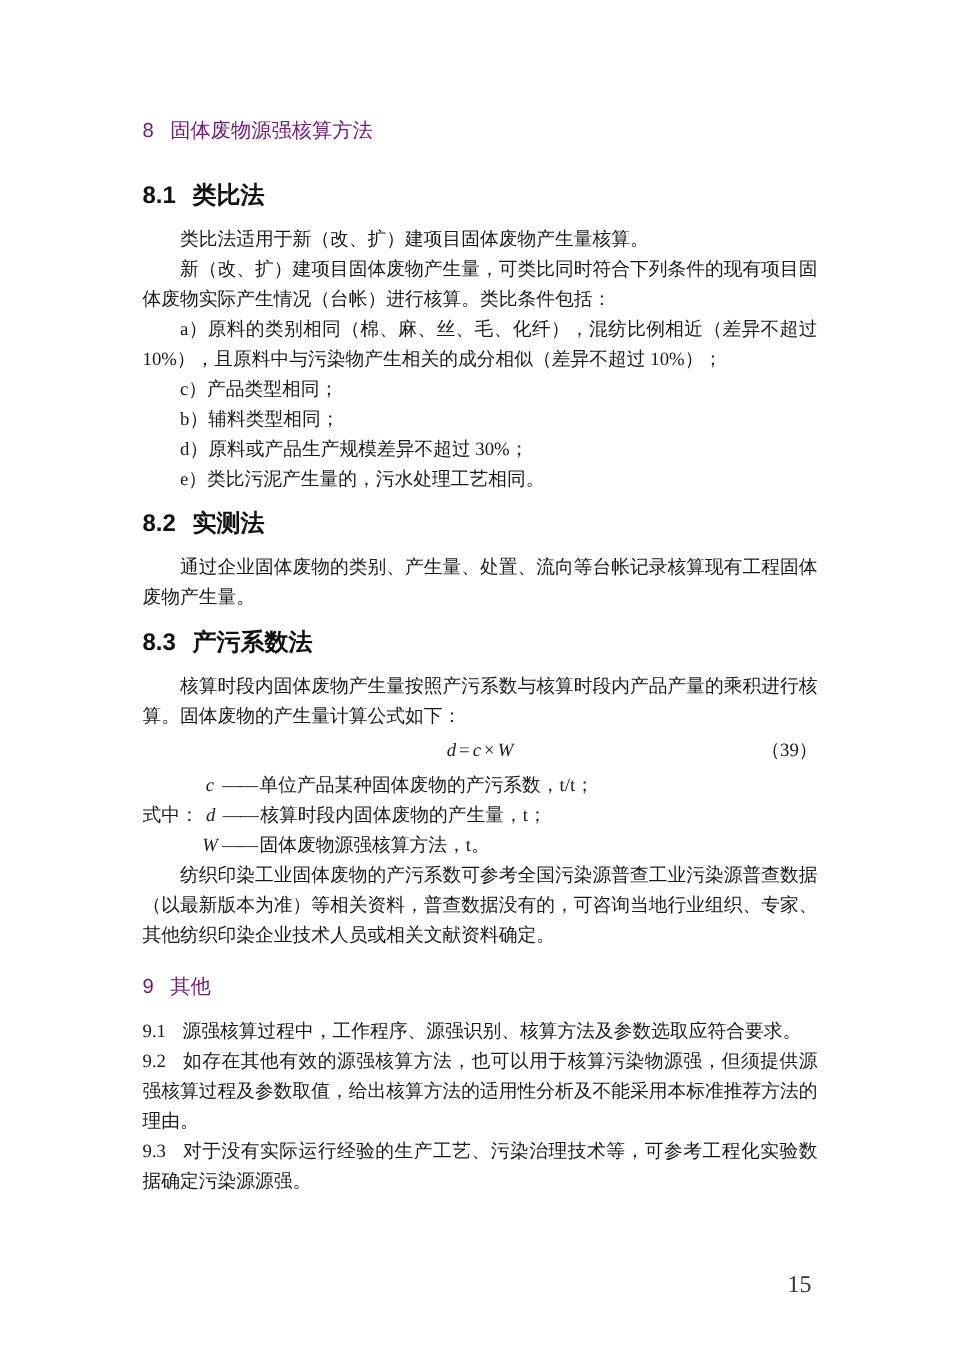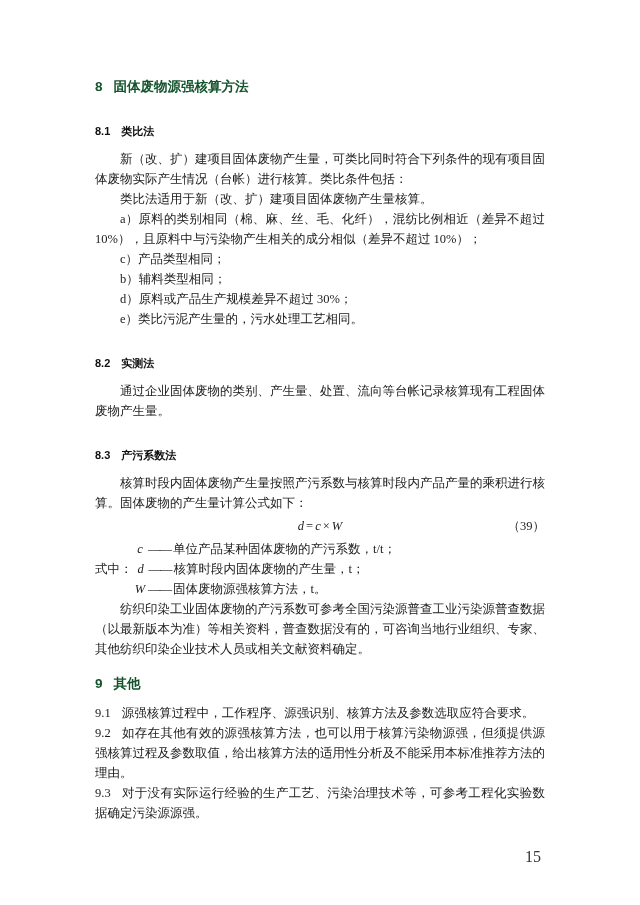--- a/index.html
+++ b/index.html
@@ -13,33 +13,33 @@
     position: relative;
     width: 640px;
     height: 905px;
     padding: 78px 95px 0 95px;
     background: #ffffff;
     overflow: hidden;
   }
   
   .h1 {
     font-family: "Liberation Sans", "DejaVu Sans", sans-serif;
-    font-weight: bold;
+    font-weight: normal;
     font-size: 13.5px;
     line-height: 18px;
     margin-bottom: 26px;
-    color: #14532d;
+    color: #701a75;
   }
   .h1.h9 { margin-top: 16px; margin-bottom: 10px; }
   .h2 {
     font-family: "Liberation Sans", "DejaVu Sans", sans-serif;
     font-weight: bold;
-    font-size: 11px;
+    font-size: 16px;
     line-height: 18px;
-    margin-top: 25px;
+    margin-top: 12px;
     margin-bottom: 9px;
     color: #111;
   }
   .hnum { margin-right: 11px; }
   
   .para {
     font-size: 12.5px;
     line-height: 20px;
     text-align: justify;
   }
@@ -94,22 +94,22 @@
 
 <div class="page">
 
   <div class="h1">
     <span class="hnum">8</span><span>固体废物源强核算方法</span>
   </div>
 
   <div class="h2">
     <span class="hnum">8.1</span><span>类比法</span>
   </div>
+  <p class="para indent">类比法适用于新（改、扩）建项目固体废物产生量核算。</p>
   <p class="para indent">新（改、扩）建项目固体废物产生量，可类比同时符合下列条件的现有项目固体废物实际产生情况（台帐）进行核算。类比条件包括：</p>
-  <p class="para indent">类比法适用于新（改、扩）建项目固体废物产生量核算。</p>
   <p class="para indent">a）原料的类别相同（棉、麻、丝、毛、化纤），混纺比例相近（差异不超过 10%），且原料中与污染物产生相关的成分相似（差异不超过 10%）；</p>
   <p class="para indent">c）产品类型相同；</p>
   <p class="para indent">b）辅料类型相同；</p>
   <p class="para indent">d）原料或产品生产规模差异不超过 30%；</p>
   <p class="para indent">e）类比污泥产生量的，污水处理工艺相同。</p>
 
   <div class="h2">
     <span class="hnum">8.2</span><span>实测法</span>
   </div>
   <p class="para indent">通过企业固体废物的类别、产生量、处置、流向等台帐记录核算现有工程固体废物产生量。</p>

